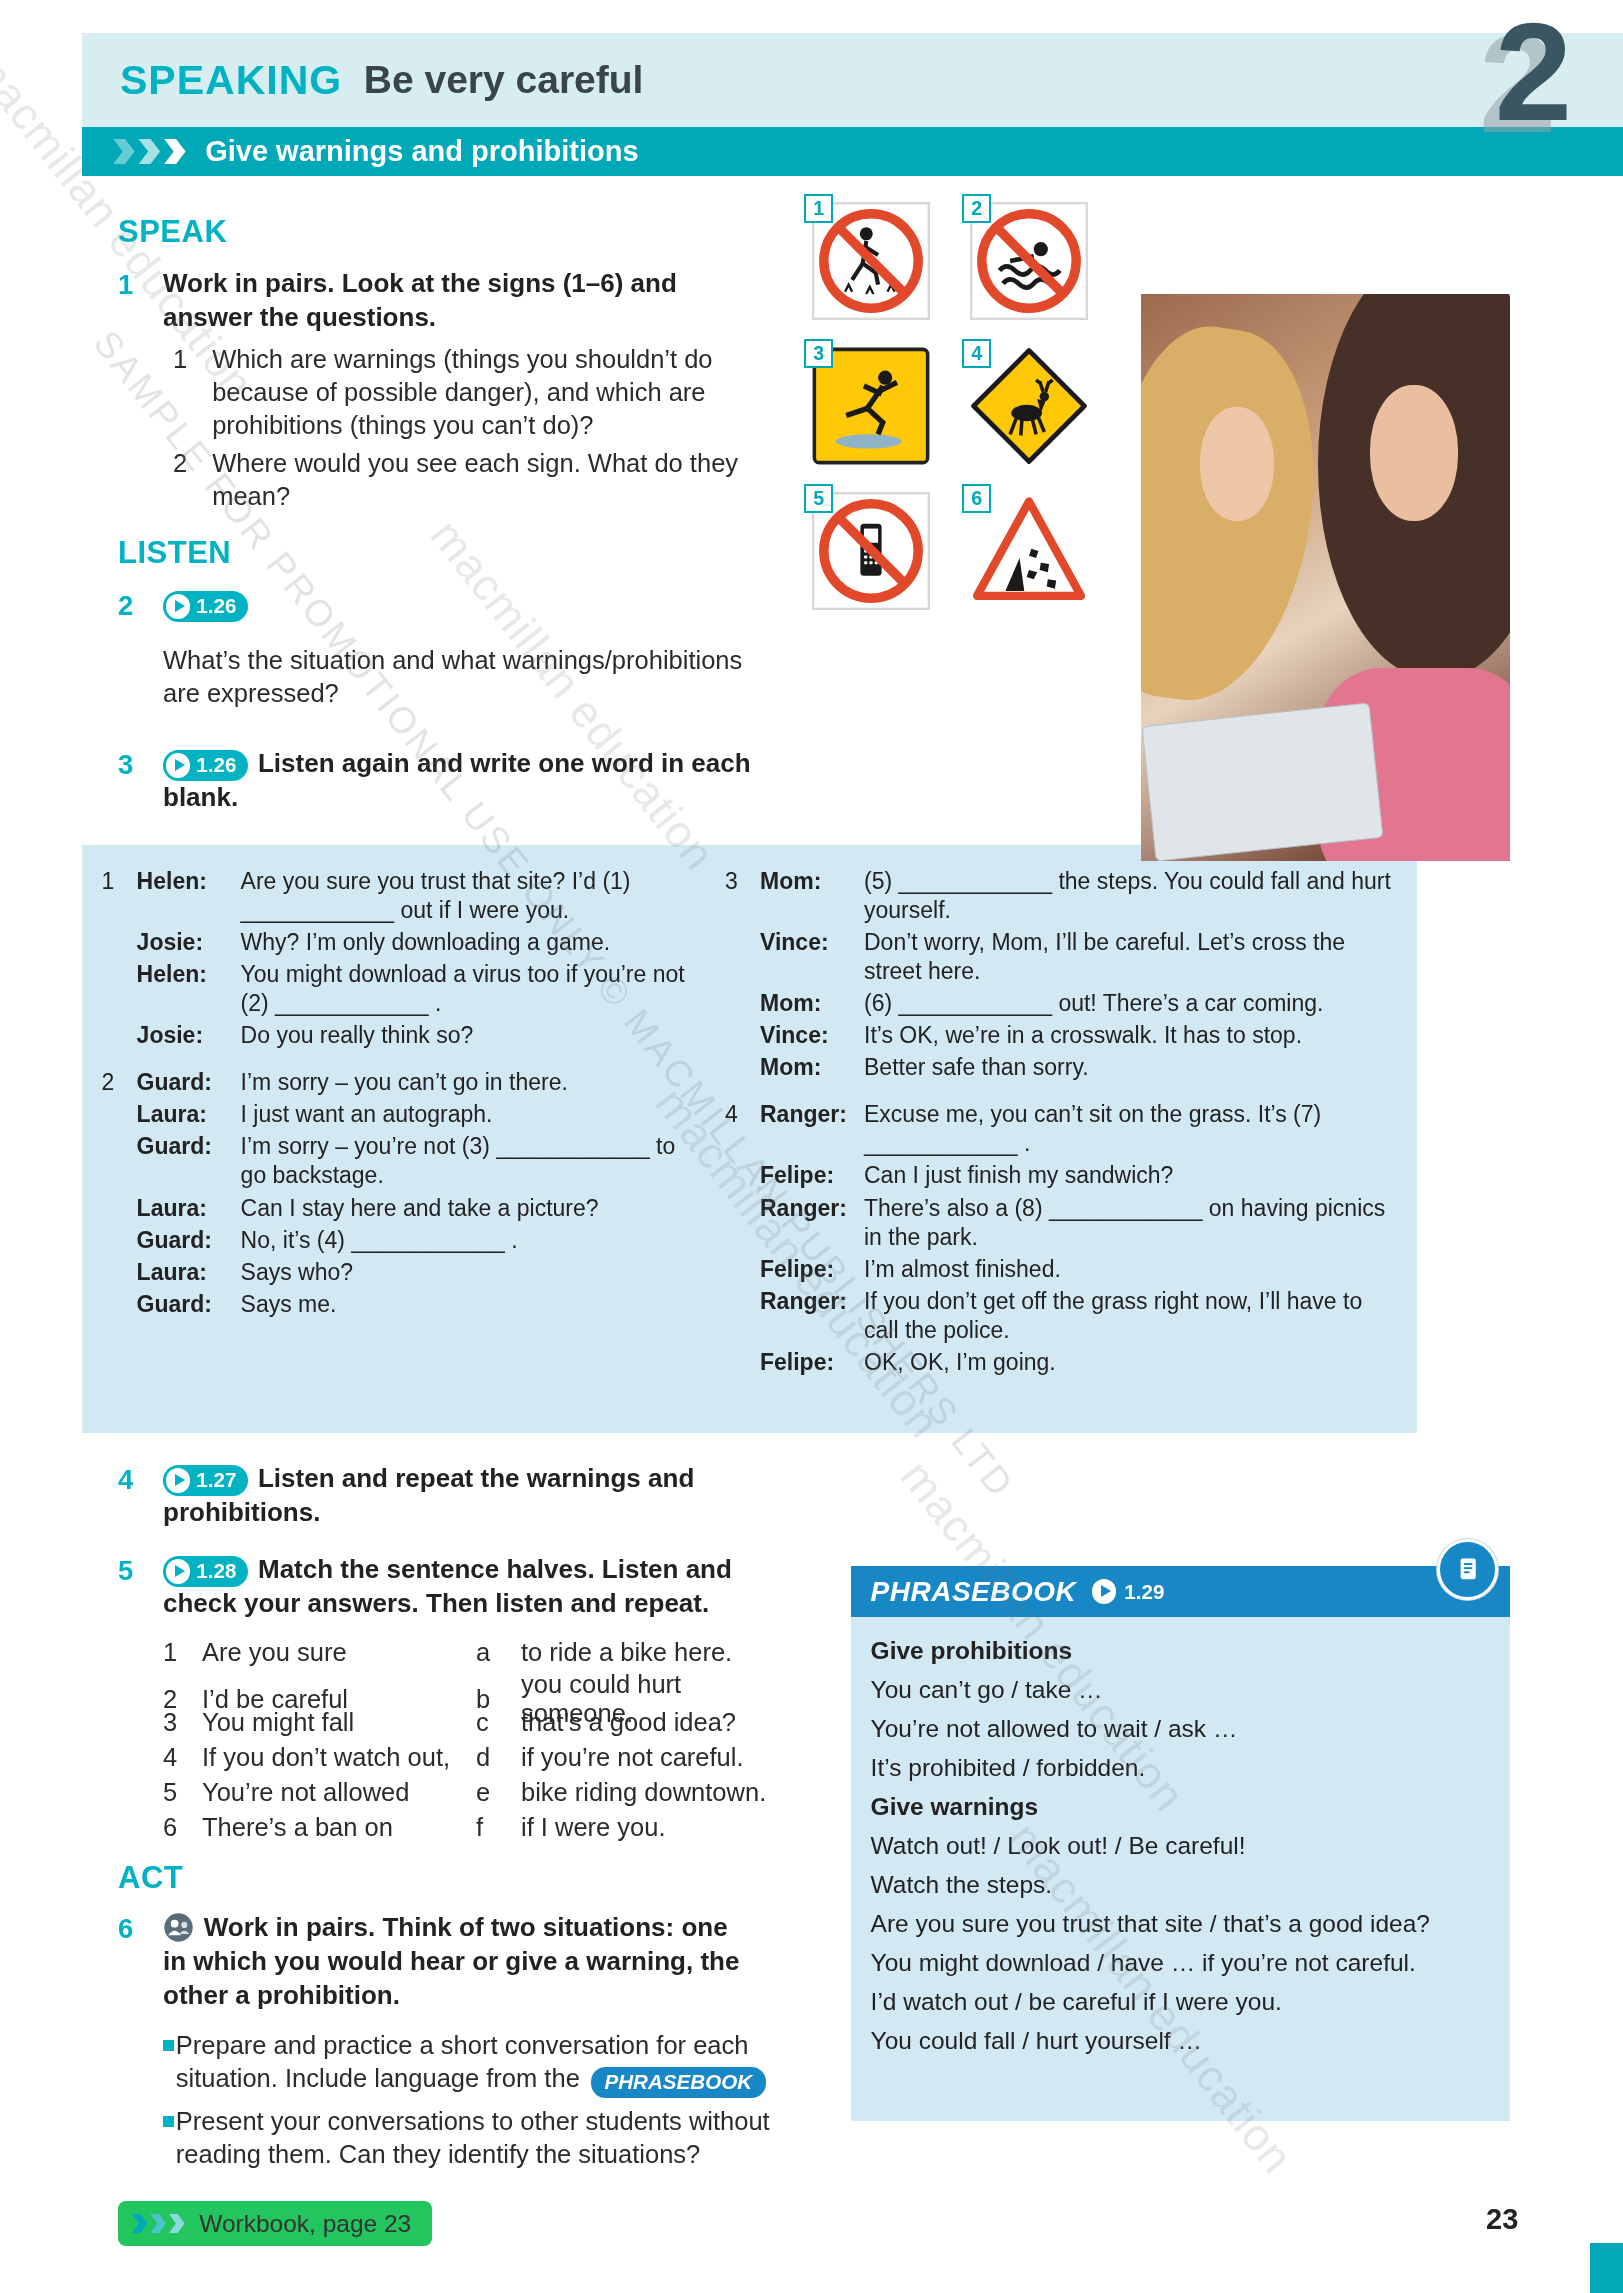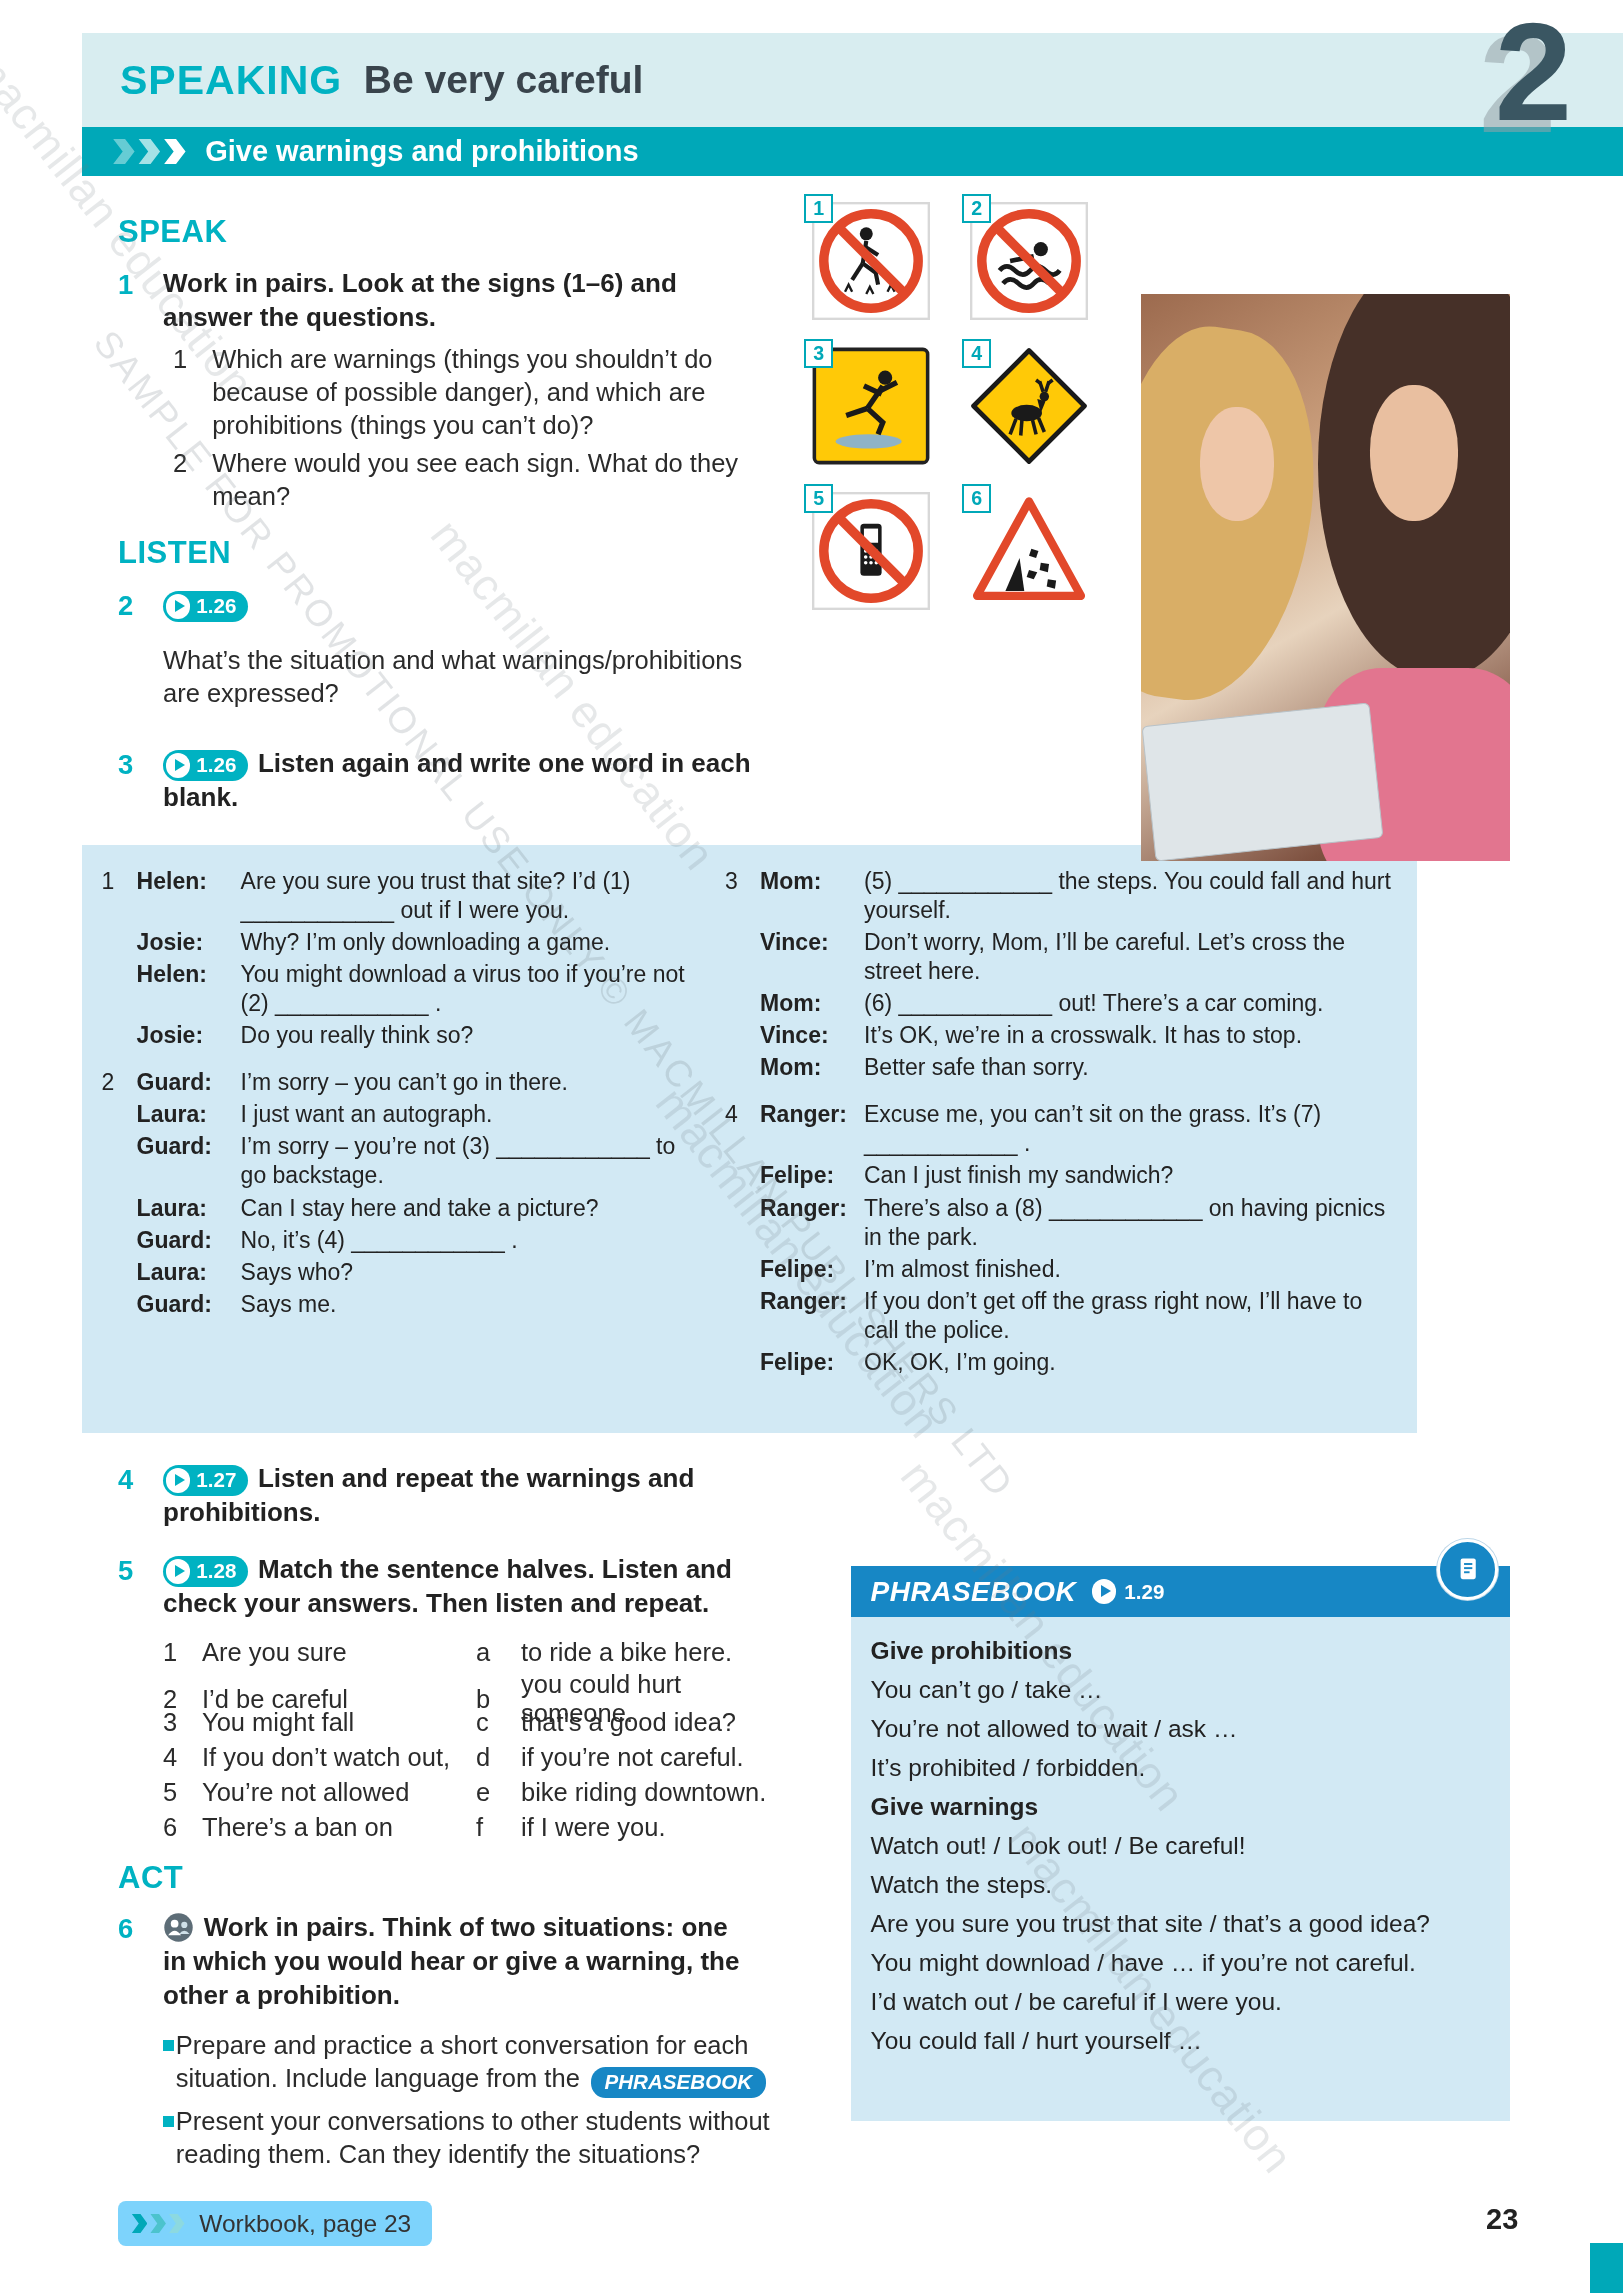--- a/index.html
+++ b/index.html
@@ -79,21 +79,21 @@
   .pairicon { display: inline-block; width: 31px; height: 31px; vertical-align: -6.9px; margin-right: 9.8px; }
   
   .pbox { position: absolute; left: 851px; top: 1566px; width: 659px; height: 555px; z-index: 2; }
   .pbhead { position: relative; height: 51px; background: #1787c5; display: flex; align-items: center; gap: 15.7px; padding: 0 19.6px; }
   .pbtitle { color: #fff; font-weight: bold; font-style: italic; font-size: 28px; letter-spacing: 0.5px; }
   .pbicon { position: absolute; right: 11.8px; top: -27.4px; width: 61px; height: 61px; background: #1787c5; border: 3.9px solid #fff; border-radius: 50%; display: flex; align-items: center; justify-content: center; box-shadow: 0 0 0 1px #bcd6e8; }
   .pbbody { background: #d2e9f4; height: 504px; padding: 13.7px 19.6px; }
   .pbh { font-weight: bold; font-size: 24.5px; line-height: 39px; color: #222; }
   .pbl { font-size: 24.5px; line-height: 39px; color: #222; }
   
-  .wbband { position: absolute; left: 118px; top: 2201px; width: 314px; height: 45px; background: #7dd3fc; border-radius: 7.8px; display: flex; align-items: center; padding-left: 13.7px; text-align: right; }
+  .wbband { position: absolute; left: 118px; top: 2201px; width: 314px; height: 45px; background: #22c55e; border-radius: 7.8px; display: flex; align-items: center; padding-left: 13.7px; text-align: right; }
   .wbband .chev { width: 15.7px; height: 19.6px; margin-right: 2.9px; }
   .f1 { background:#00a8b8; } .f2 { background:#4cc3cd; } .f3 { background:#8cd9e0; }
   .wbtext { font-size: 24.5px; color: #333; margin-left: 11.8px; }
   .pagenum { position: absolute; left: 1486px; top: 2203px; font-size: 29px; font-weight: bold; color: #222; }
   .corner-tab { position: absolute; right: 0; bottom: 0; width: 33px; height: 51px; background: #00a8b8; }
 </style>
 </head>
 <body>
 
 <div class="page">

